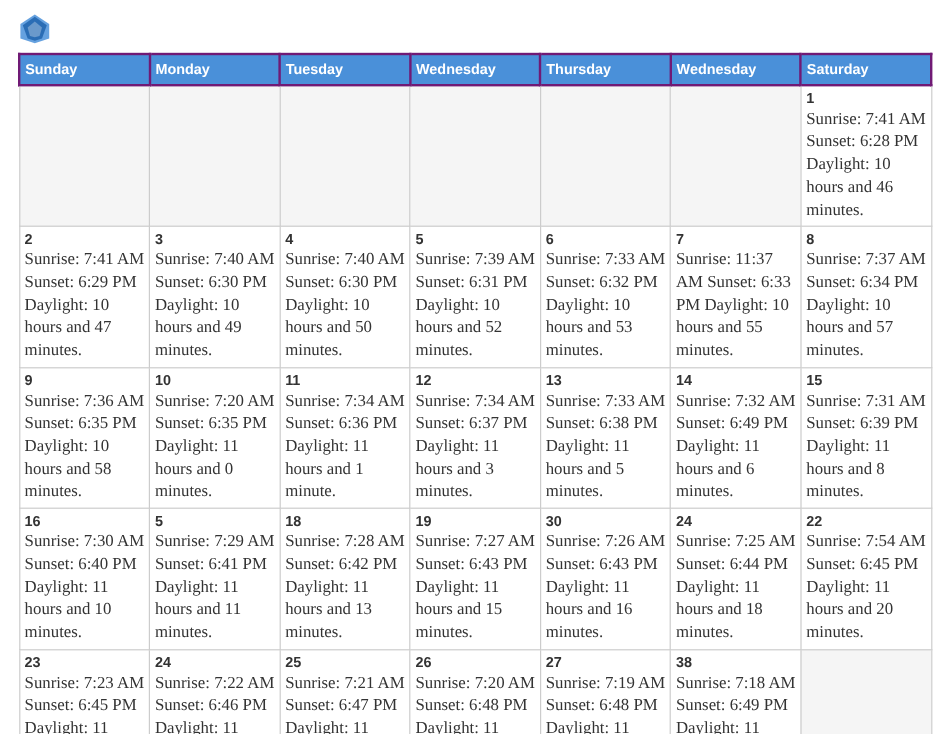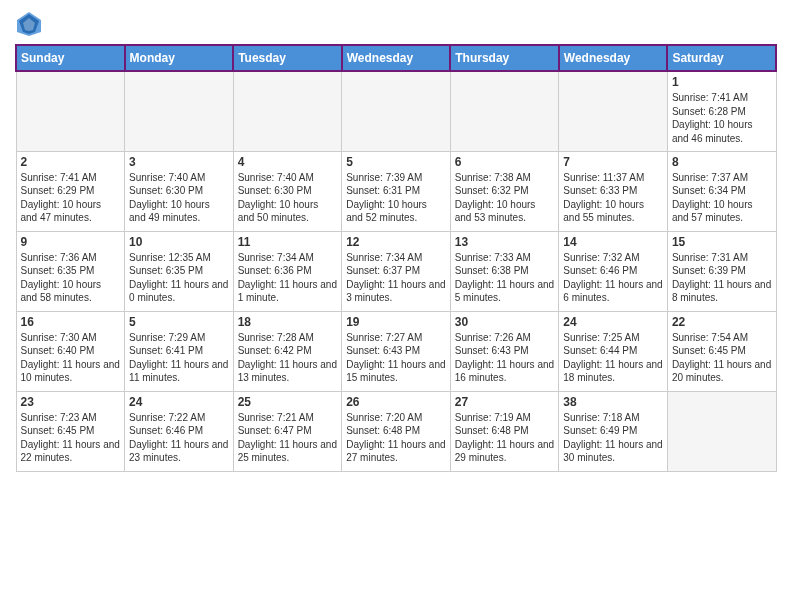--- a/index.html
+++ b/index.html
@@ -76,23 +76,24 @@
     }
     .calendar td.empty {
       background: #f5f5f5;
     }
     .day-num {
       font-size: 12px;
       font-weight: bold;
       margin-bottom: 2px;
     }
     .day-info {
-      font-size: 10px;
+      font-size: 14px;
       line-height: 1.35;
       color: #333;
+      font-family: Liberation Serif, serif;
     }
   </style>
 </head>
 <body>
 
 <div class="page">
   <div class="header">
     <div class="logo">
       <svg class="logo-icon" viewBox="0 0 28 28">
         <polygon points="14,2 26,10 26,22 14,26 2,22 2,10" fill="#4a90d9" opacity="0.85"></polygon>
@@ -162,21 +163,21 @@
           </td>
           <td>
             <div class="day-num">5</div>
             <div class="day-info">Sunrise: 7:39 AM
 Sunset: 6:31 PM
 Daylight: 10 hours
 and 52 minutes.</div>
           </td>
           <td>
             <div class="day-num">6</div>
-            <div class="day-info">Sunrise: 7:38 AM
+            <div class="day-info">Sunrise: 7:33 AM
 Sunset: 6:32 PM
 Daylight: 10 hours
 and 53 minutes.</div>
           </td>
           <td>
             <div class="day-num">7</div>
             <div class="day-info">Sunrise: 11:37 AM
 Sunset: 6:33 PM
 Daylight: 10 hours
 and 55 minutes.</div>
@@ -192,21 +193,21 @@
         <tr>
           <td>
             <div class="day-num">9</div>
             <div class="day-info">Sunrise: 7:36 AM
 Sunset: 6:35 PM
 Daylight: 10 hours
 and 58 minutes.</div>
           </td>
           <td>
             <div class="day-num">10</div>
-            <div class="day-info">Sunrise: 12:35 AM
+            <div class="day-info">Sunrise: 7:20 AM
 Sunset: 6:35 PM
 Daylight: 11 hours
 and 0 minutes.</div>
           </td>
           <td>
             <div class="day-num">11</div>
             <div class="day-info">Sunrise: 7:34 AM
 Sunset: 6:36 PM
 Daylight: 11 hours
 and 1 minute.</div>
@@ -221,21 +222,21 @@
           <td>
             <div class="day-num">13</div>
             <div class="day-info">Sunrise: 7:33 AM
 Sunset: 6:38 PM
 Daylight: 11 hours
 and 5 minutes.</div>
           </td>
           <td>
             <div class="day-num">14</div>
             <div class="day-info">Sunrise: 7:32 AM
-Sunset: 6:46 PM
+Sunset: 6:49 PM
 Daylight: 11 hours
 and 6 minutes.</div>
           </td>
           <td>
             <div class="day-num">15</div>
             <div class="day-info">Sunrise: 7:31 AM
 Sunset: 6:39 PM
 Daylight: 11 hours
 and 8 minutes.</div>
           </td>

